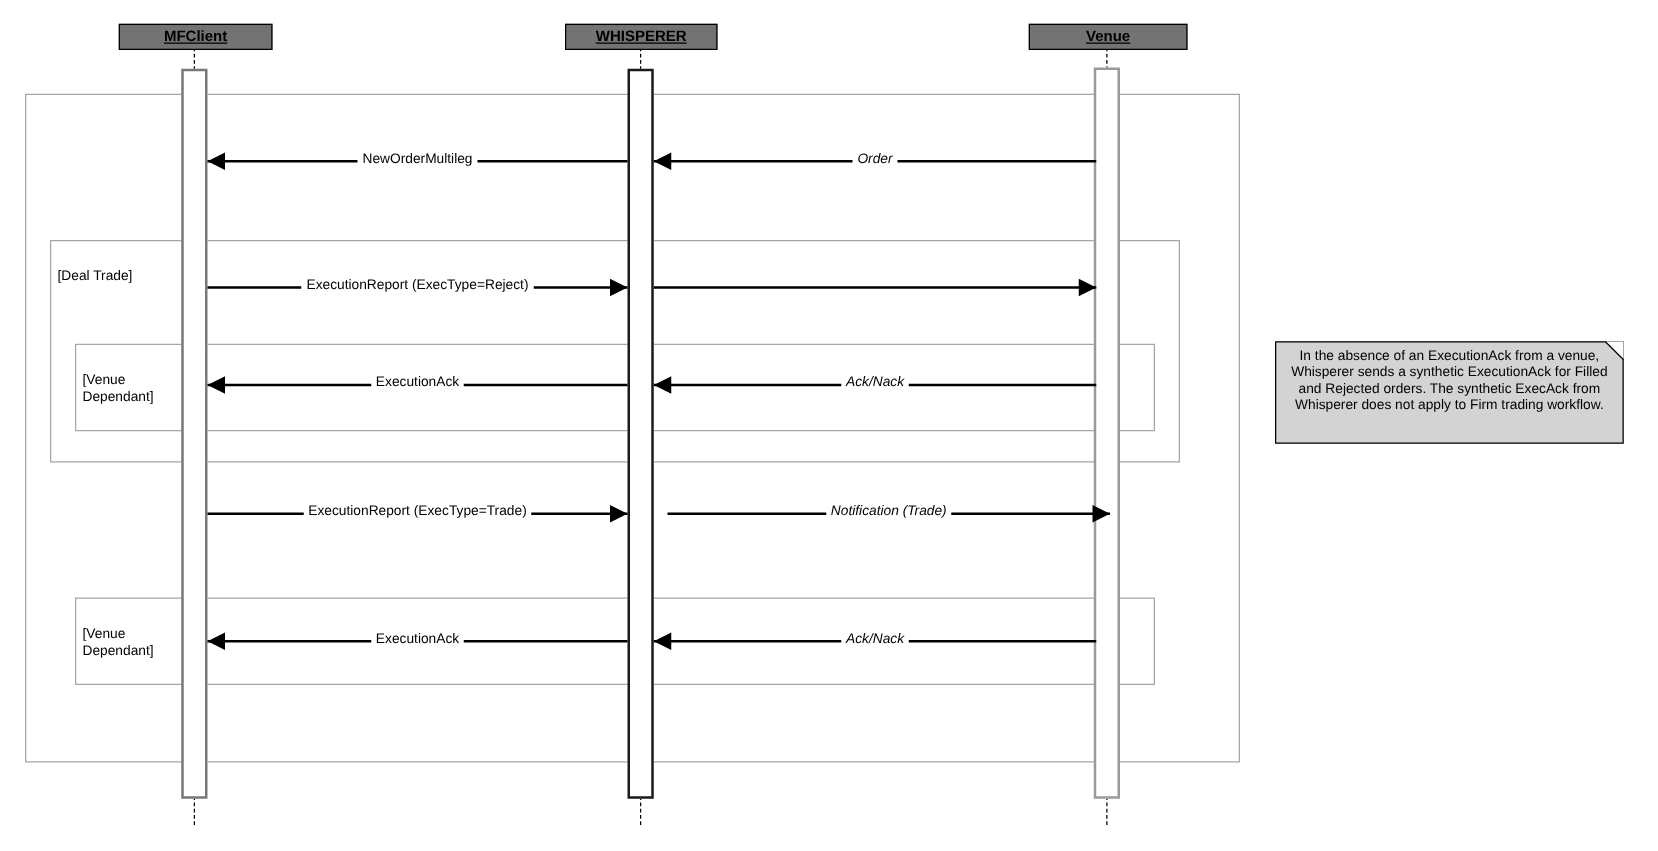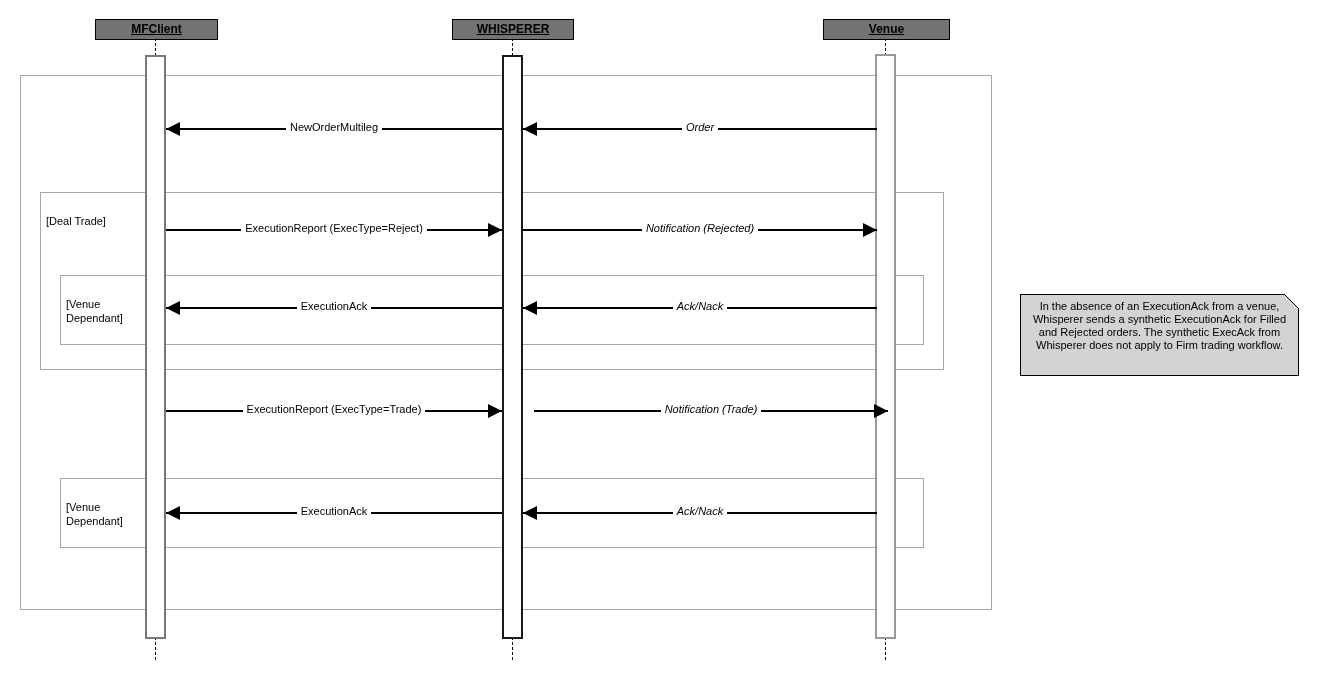--- a/index.html
+++ b/index.html
@@ -115,21 +115,20 @@
 
   <div class="message" style="left:166px;top:220px;width:336px;">
     <div class="msg-line"></div>
     <div class="msg-arrow right"></div>
     <div class="msg-label"><span>ExecutionReport (ExecType=Reject)</span></div>
   </div>
 
   <div class="message italic" style="left:523px;top:220px;width:354px;">
     <div class="msg-line"></div>
     <div class="msg-arrow right"></div>
-    <div class="msg-label"><span>Notification (Rejected)</span></div>
   </div>
 
   <div class="message" style="left:166px;top:298px;width:336px;">
     <div class="msg-line"></div>
     <div class="msg-arrow left"></div>
     <div class="msg-label"><span>ExecutionAck</span></div>
   </div>
 
   <div class="message italic" style="left:523px;top:298px;width:354px;">
     <div class="msg-line"></div>
@@ -154,21 +153,21 @@
     <div class="msg-arrow left"></div>
     <div class="msg-label"><span>ExecutionAck</span></div>
   </div>
 
   <div class="message italic" style="left:523px;top:503px;width:354px;">
     <div class="msg-line"></div>
     <div class="msg-arrow left"></div>
     <div class="msg-label"><span>Ack/Nack</span></div>
   </div>
 
-  <div class="note" style="left:1020px;top:273px;width:277px;height:80px;margin-top:21px;">
+  <div class="note" style="left:1020px;top:273px;width:277px;height:80px;">
     <svg class="note-fold" width="15" height="15">
       <path d="M0,0 L15,0 L15,15 Z" fill="#ffffff" stroke="none"></path>
       <path d="M0,0 L15,15" stroke="#000000" stroke-width="1" fill="none"></path>
     </svg>
     <div class="note-text">In the absence of an ExecutionAck from a venue, Whisperer sends a synthetic ExecutionAck for Filled and Rejected orders. The synthetic ExecAck from Whisperer does not apply to Firm trading workflow.</div>
   </div>
 
 </div>
 
 </body></html>

